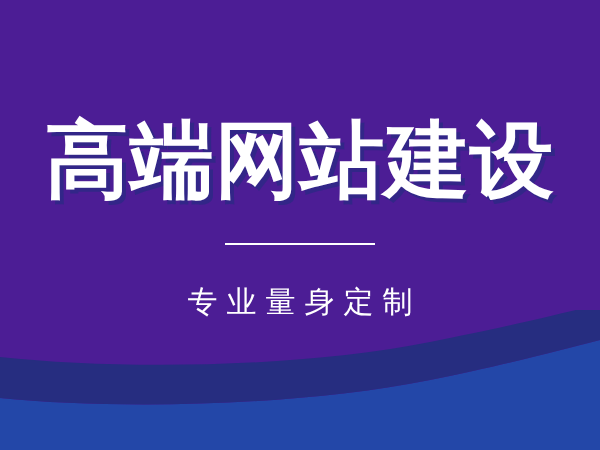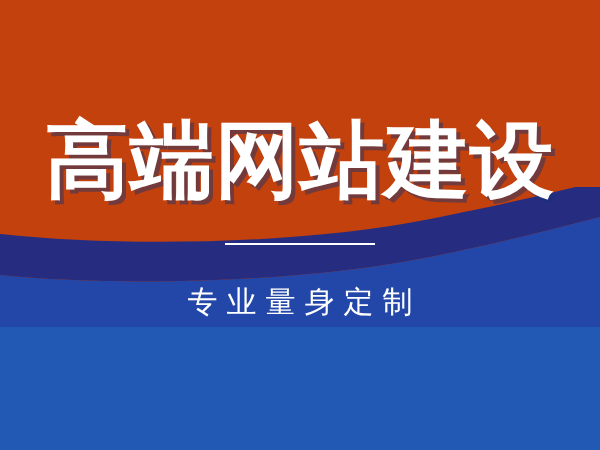--- a/index.html
+++ b/index.html
@@ -11,22 +11,22 @@
     width: 600px;
     height: 450px;
     font-family: "Liberation Sans", "DejaVu Sans", sans-serif;
     background: #2159b5;
     overflow: hidden;
   }
 
   .banner {
     position: relative;
     width: 600px;
-    height: 327px;
-    background: #c2410c;
+    height: 450px;
+    background: #4c1d95;
     overflow: hidden;
   }
 
   
   .wave-layer {
     position: absolute;
     left: 0;
     bottom: 0;
     width: 600px;
     height: 140px;

